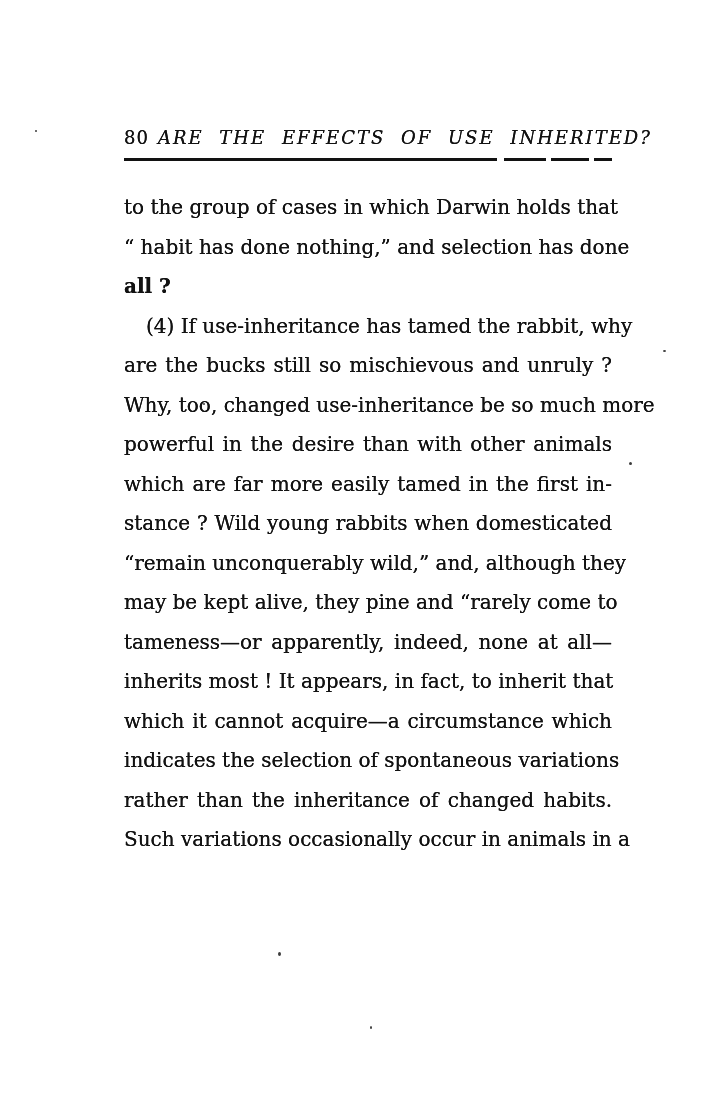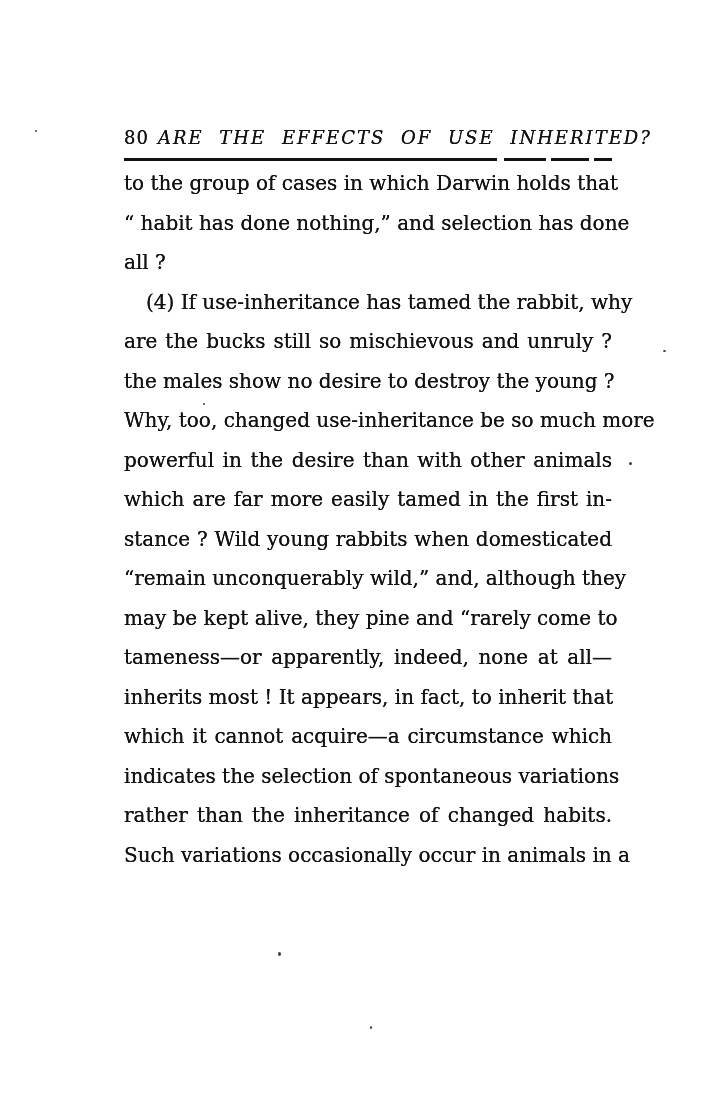--- a/index.html
+++ b/index.html
@@ -49,35 +49,36 @@
       rgba(0,0,0,0) 76.5%, rgba(0,0,0,0) 77.8%,
       #121212 77.8%, #121212 86.5%,
       rgba(0,0,0,0) 86.5%, rgba(0,0,0,0) 87.6%,
       #121212 87.6%, #121212 95.2%,
       rgba(0,0,0,0) 95.2%, rgba(0,0,0,0) 96.4%,
       #121212 96.4%, #121212 100%);
   }
   .text-block {
     position: absolute;
     left: 124px;
-    top: 164px;
+    top: 188px;
     width: 488px;
     font-size: 20px;
     text-shadow: 0 0 0.4px #121212;
   }
   .line {
     height: 39.5px;
     line-height: 39.5px;
     text-align: justify;
     text-align-last: justify;
     white-space: nowrap;
   }
   .line.para-end {
     text-align: center;
     text-align-last: left;
+    font-weight: bold;
   }
   .line.indent {
     padding-left: 22px;
   }
   .italic {
     font-style: italic;
   }
   .speck {
     position: absolute;
     background: #1a1a1a;
@@ -95,21 +96,20 @@
   </div>
 
   <div class="head-rule"></div>
 
   <div class="text-block">
     <div class="line">to the group of cases in which Darwin holds that</div>
     <div class="line">“ habit has done nothing,” and selection has done</div>
     <div class="line para-end">all ?</div>
     <div class="line indent">(4)  If use-inheritance has tamed the rabbit, why</div>
     <div class="line">are the bucks still so mischievous and unruly ?</div>
-    <div class="line">the males show no desire to destroy the young ?</div>
     <div class="line">Why, too, changed use-inheritance be so much more</div>
     <div class="line">powerful in the desire than with other animals</div>
     <div class="line">which are far more easily tamed in the first in-</div>
     <div class="line">stance ?   Wild young rabbits when domesticated</div>
     <div class="line">“remain unconquerably wild,” and, although they</div>
     <div class="line">may be kept alive, they pine and “rarely come to</div>
     <div class="line">tameness—or apparently, indeed, none at all—</div>
     <div class="line">inherits most !  It appears, in fact, to inherit that</div>
     <div class="line">which it cannot acquire—a circumstance which</div>
     <div class="line">indicates the selection of spontaneous variations</div>

